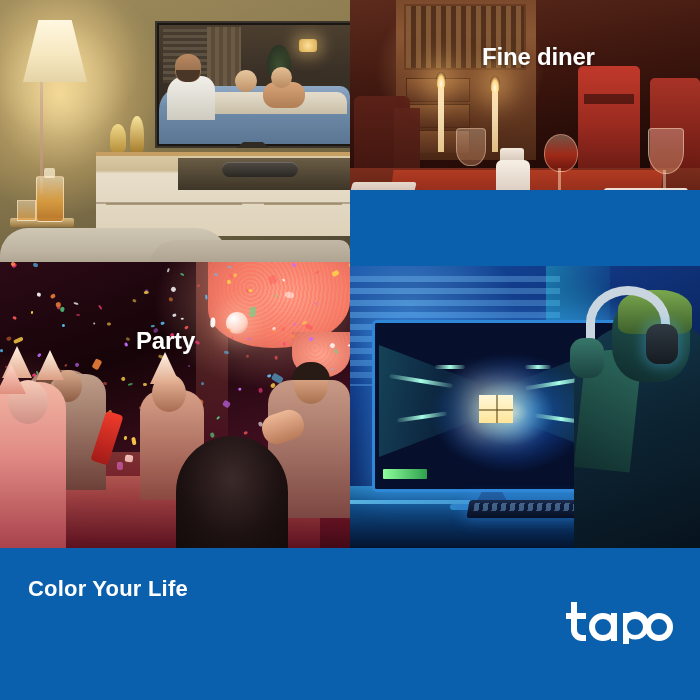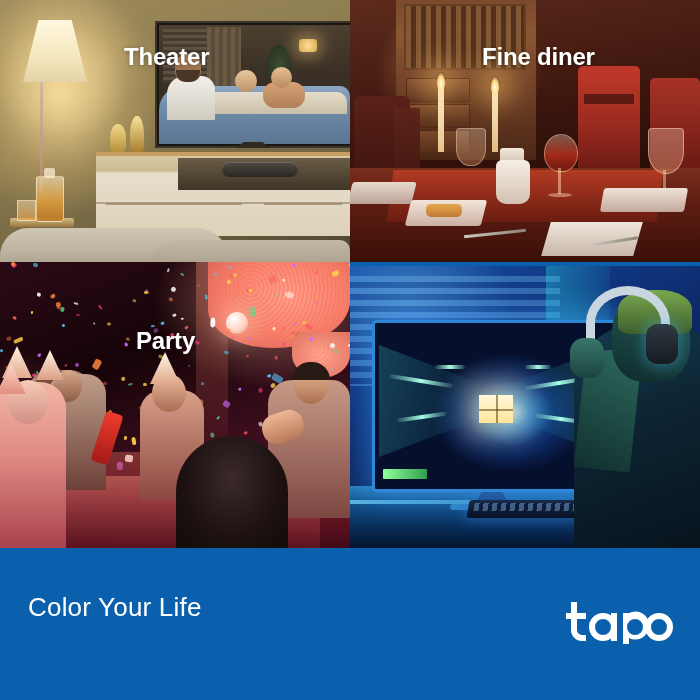--- a/index.html
+++ b/index.html
@@ -8,21 +8,21 @@
     width:700px;height:700px;
     font-family:"Liberation Sans","DejaVu Sans",sans-serif;
     background:#0b60ae;overflow:hidden;
   }
   .promo{position:relative;width:700px;height:700px;overflow:hidden;}
 
   
   .grid{position:absolute;left:0;top:0;width:700px;height:548px;}
   .tile{position:absolute;overflow:hidden;}
   .tile-theater{left:0;top:0;width:350px;height:262px;}
-  .tile-diner  {left:350px;top:0;width:350px;height:262px;}
+  .tile-diner  {left:350px;top:0;width:350px;height:190px;}
   .tile-party  {left:0;top:262px;width:350px;height:286px;}
   .tile-gaming {left:350px;top:266px;width:350px;height:282px;}
 
   .scene{position:absolute;inset:0;}
   .tile-label{
     position:absolute;z-index:40;
     color:#ffffff;font-weight:bold;
     letter-spacing:-0.2px;
     text-shadow:0 1px 4px rgba(0,0,0,.35);
     white-space:nowrap;
@@ -305,22 +305,22 @@
   .gm-earcup{position:absolute;right:22px;top:58px;width:32px;height:40px;
     background:linear-gradient(180deg,#303a42,#151b21);border-radius:12px;
     box-shadow:0 0 12px 4px rgba(80,190,255,.3);}
   .gm-arm{position:absolute;right:64px;top:84px;width:56px;height:120px;
     background:linear-gradient(200deg,#2d6a5d,#11302f);border-radius:26px 10px 0 0;transform:rotate(6deg);}
   .gm-hand{position:absolute;right:96px;top:72px;width:34px;height:40px;
     background:linear-gradient(180deg,#38776a,#1b4340);border-radius:14px;}
 
   
   .banner{position:absolute;left:0;top:548px;width:700px;height:152px;background:#0b60ae;}
-  .banner-headline{position:absolute;left:28px;top:44px;
-    font-size:26px;font-weight:normal;color:#ffffff;letter-spacing:.2px;}
+  .banner-headline{position:absolute;left:28px;top:28px;
+    font-size:22px;font-weight:bold;color:#ffffff;letter-spacing:.2px;}
   .banner-sub{position:absolute;left:28px;top:71px;
     font-size:16px;color:#f0f4f8;letter-spacing:.1px;}
   .brand-logo{position:absolute;left:565px;top:600px;width:110px;height:44px;}
   .brand-logo svg{display:block;}
 </style>
 </head>
 <body>
 
 <div class="promo">
 
@@ -355,21 +355,20 @@
             <div class="tv-p3-head"></div>
           </div>
         </div>
         <div class="th-tvstand"></div>
         <div class="th-tray"></div>
         <div class="th-decanter"></div>
         <div class="th-glass"></div>
         <div class="th-sofa"></div>
         <div class="th-sofa2"></div>
       </div>
-      <div class="tile-label lbl-theater">Theater</div>
     </div>
 
     <div class="tile tile-diner">
       <div class="scene">
         <div class="fd-room"></div>
         <div class="fd-cabinet"></div>
         <div class="fd-cab-glass"></div>
         <div class="fd-drawer1"></div>
         <div class="fd-drawer2"></div>
         <div class="fd-drawer3"></div>

